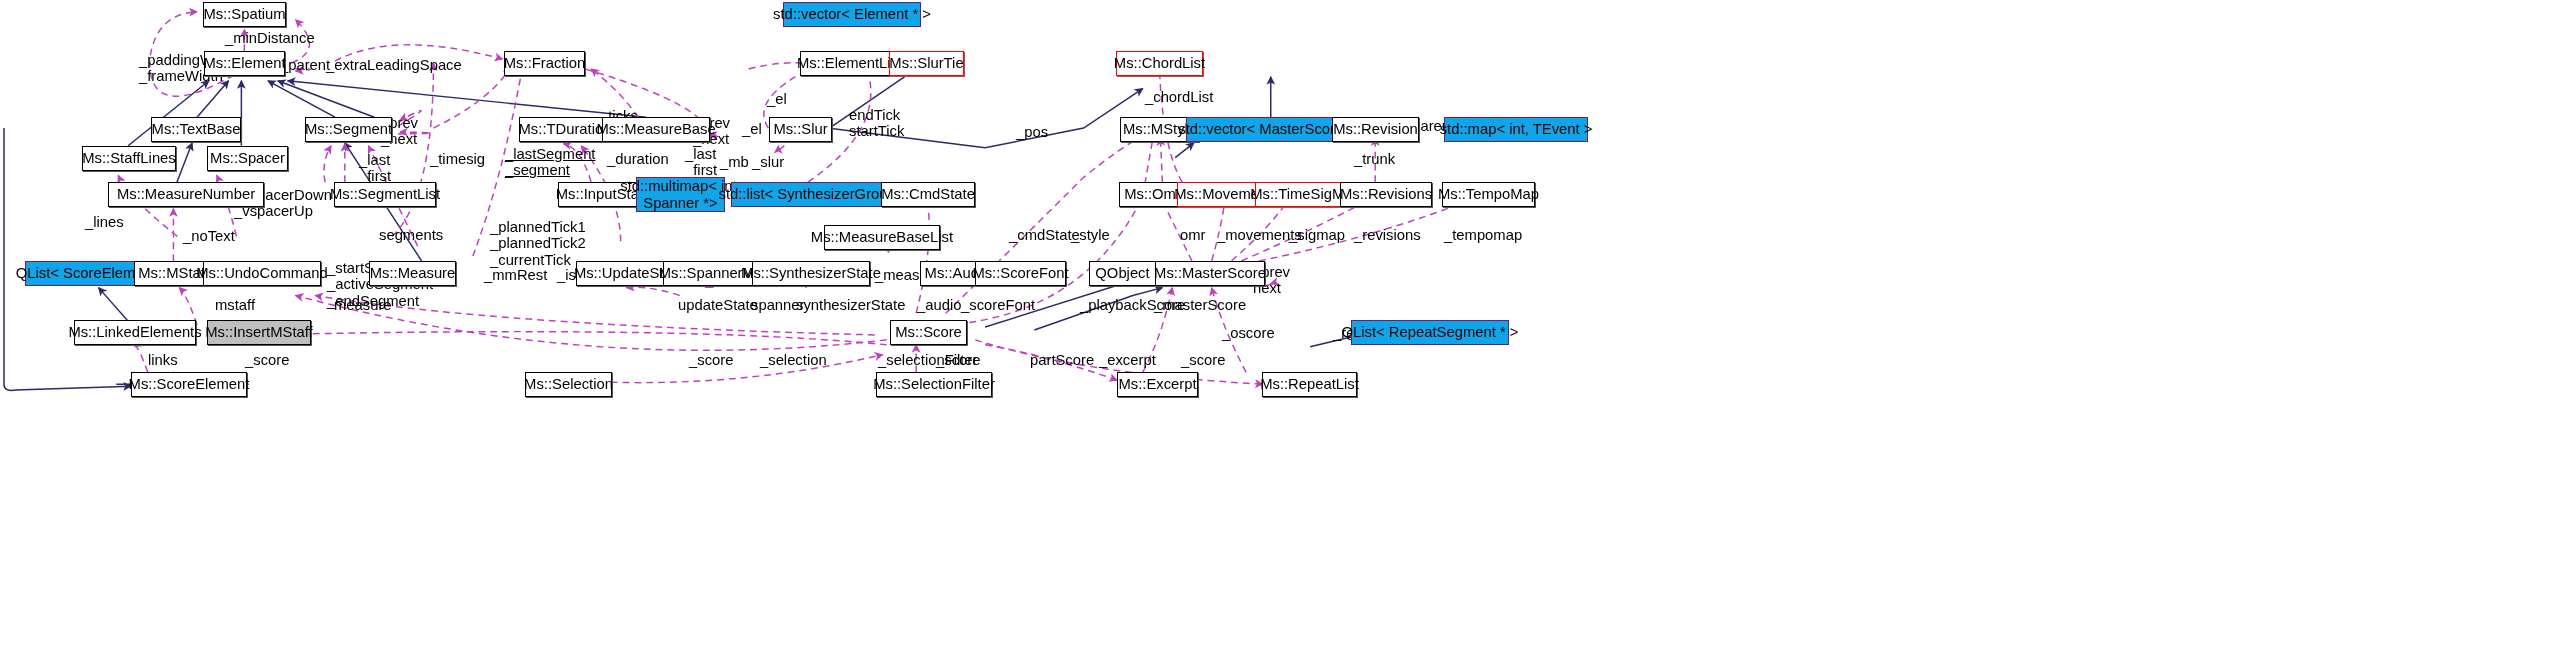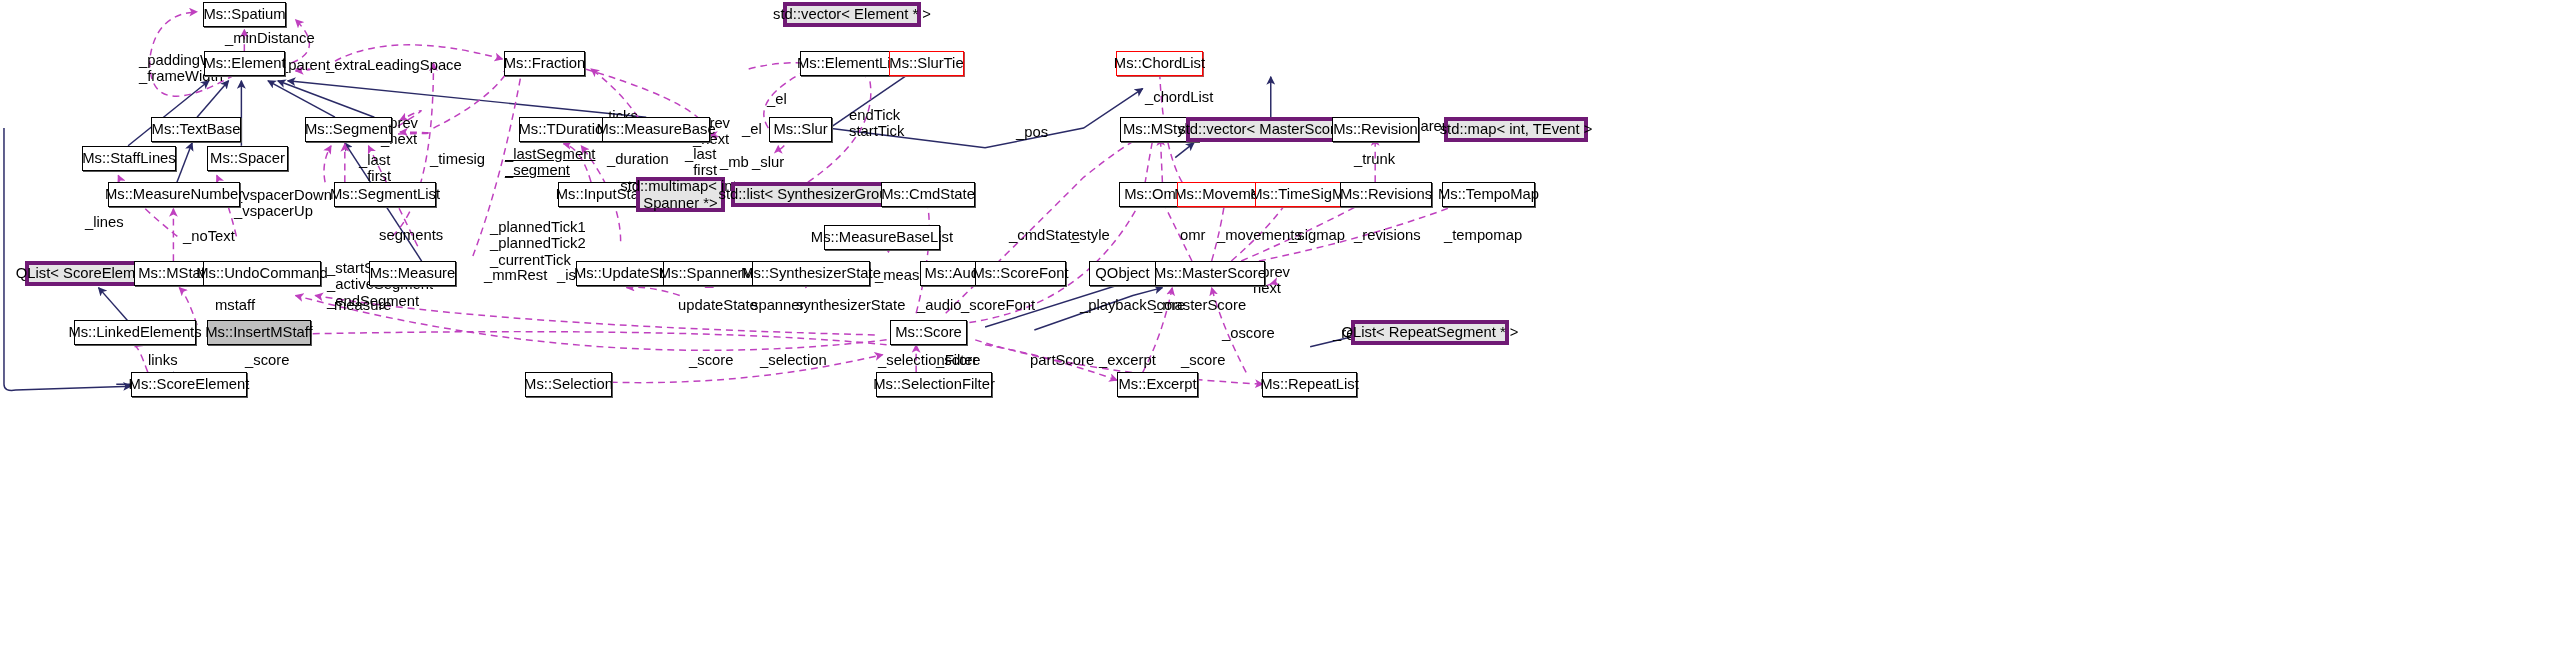--- a/index.html
+++ b/index.html
@@ -44,22 +44,22 @@
     border: 1px solid #000000;
     box-shadow: 1px 1px 0 0 #555555;
   }
   
   .node.red {
     border: 1px solid #ff0000;
     box-shadow: 1px 1px 0 0 #b05050;
   }
   
   .node.tmpl {
-    border: 4px solid #701a75;
-    background: #e5e5e5;
+    border: 1px solid #701a75;
+    background: #0ea5e9;
     box-shadow: none;
     color: #000000;
   }
   
   .node.current {
     background: #bfbfbf;
     border: 1px solid #000000;
     box-shadow: 1px 1px 0 0 #555555;
   }
   .node.two-line {
@@ -184,21 +184,21 @@
       </div>
       <div class="node cls" style="left: 151px; top: 117px; width: 90px;">
         <span>Ms::TextBase</span>
       </div>
       <div class="node cls" style="left: 82px; top: 146px; width: 94px;">
         <span>Ms::StaffLines</span>
       </div>
       <div class="node cls" style="left: 207px; top: 146px; width: 81px;">
         <span>Ms::Spacer</span>
       </div>
-      <div class="node cls" style="left: 108px; top: 182px; width: 132px;">
+      <div class="node cls" style="left: 108px; top: 182px; width: 156px;">
         <span>Ms::MeasureNumber</span>
       </div>
       <div class="node tmpl" style="left: 24.6px; top: 261px; width: 141px;">
         <span>QList&lt; ScoreElement *&gt;</span>
       </div>
       <div class="node cls" style="left: 134px; top: 261px; width: 79px;">
         <span>Ms::MStaff</span>
       </div>
       <div class="node cls" style="left: 203px; top: 261px; width: 118px;">
         <span>Ms::UndoCommand</span>

